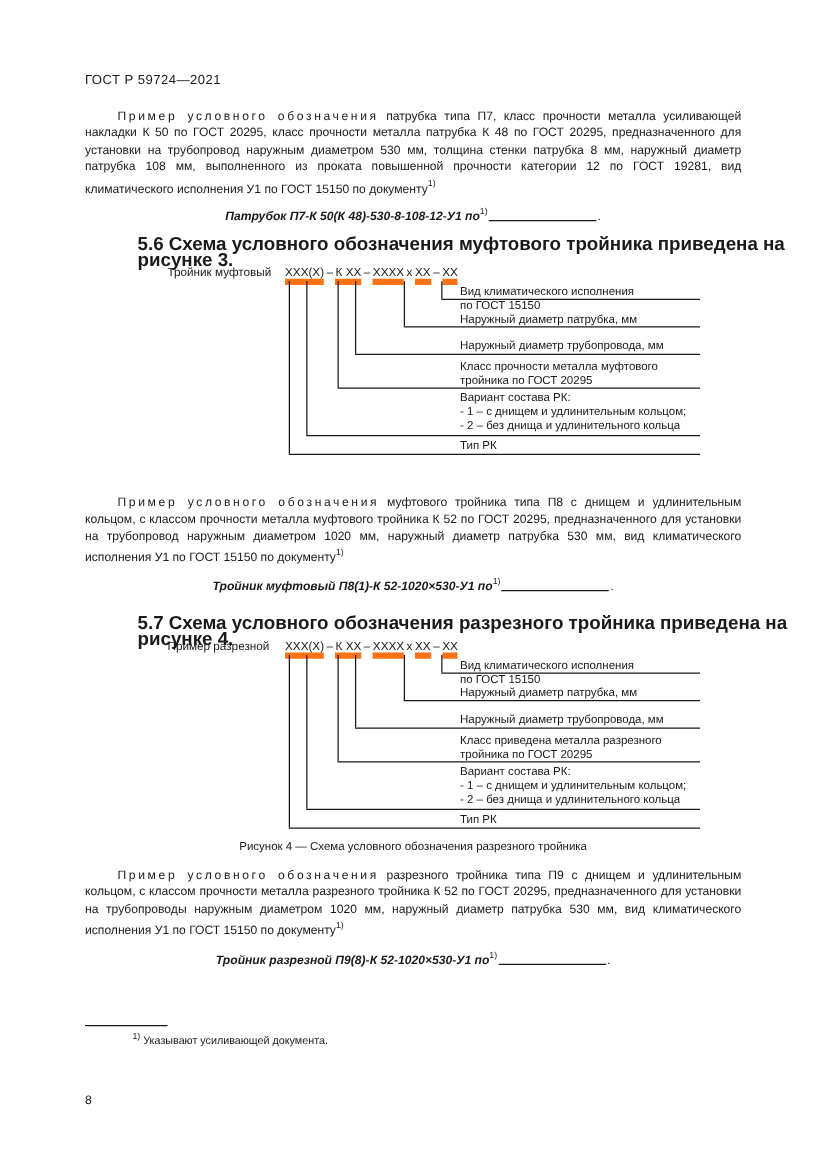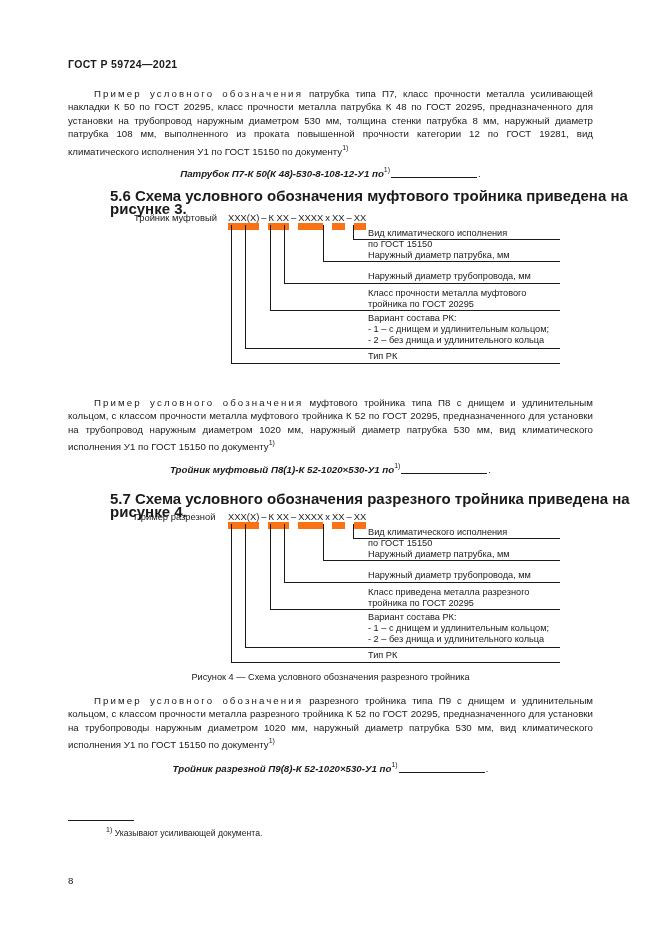--- a/index.html
+++ b/index.html
@@ -19,21 +19,21 @@
     position: absolute;
     inset: 0;
   }
 
   
   .doc-header {
     position: absolute;
     left: 68px;
     top: 58px;
     font-size: 10.5px;
-    font-weight: bold;
+    font-weight: normal;
     letter-spacing: 0.35px;
   }
 
   
   .para {
     position: absolute;
     left: 68px;
     width: 525px;
     font-size: 9.7px;
     line-height: 13.4px;
@@ -109,21 +109,21 @@
     font-size: 9.4px;
     white-space: nowrap;
   }
   .code {
     position: absolute;
     top: 0px;
     font-size: 9.4px;
     white-space: nowrap;
   }
   .code .seg {
-    border-bottom: 7px solid #f97316;
+    border-bottom: 5px solid #f97316;
     padding-bottom: 0px;
   }
   .code .dash {
     padding: 0 2px;
   }
 
   
   .vline {
     position: absolute;
     width: 0;

